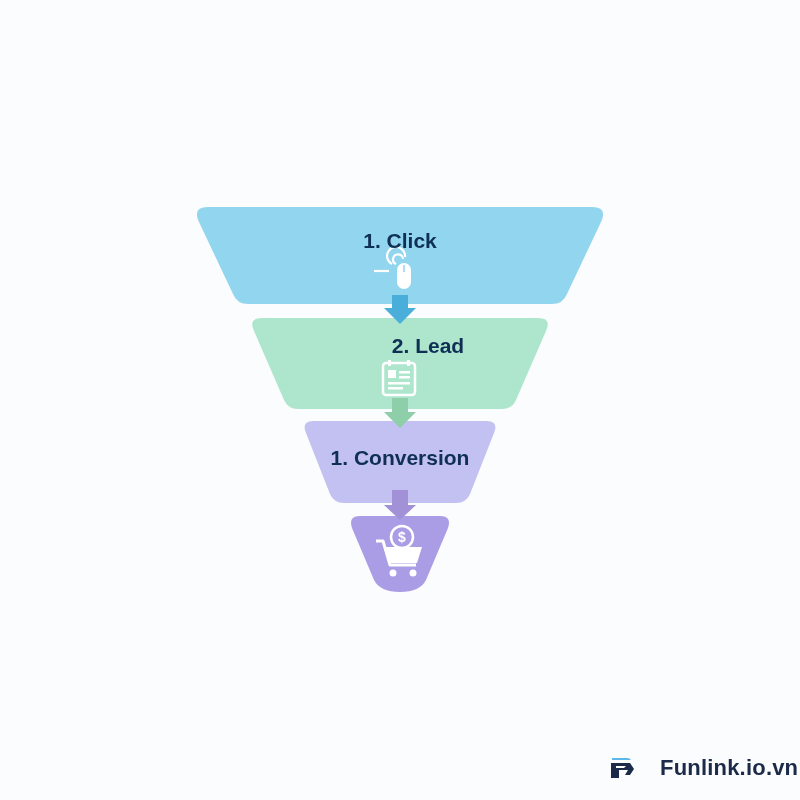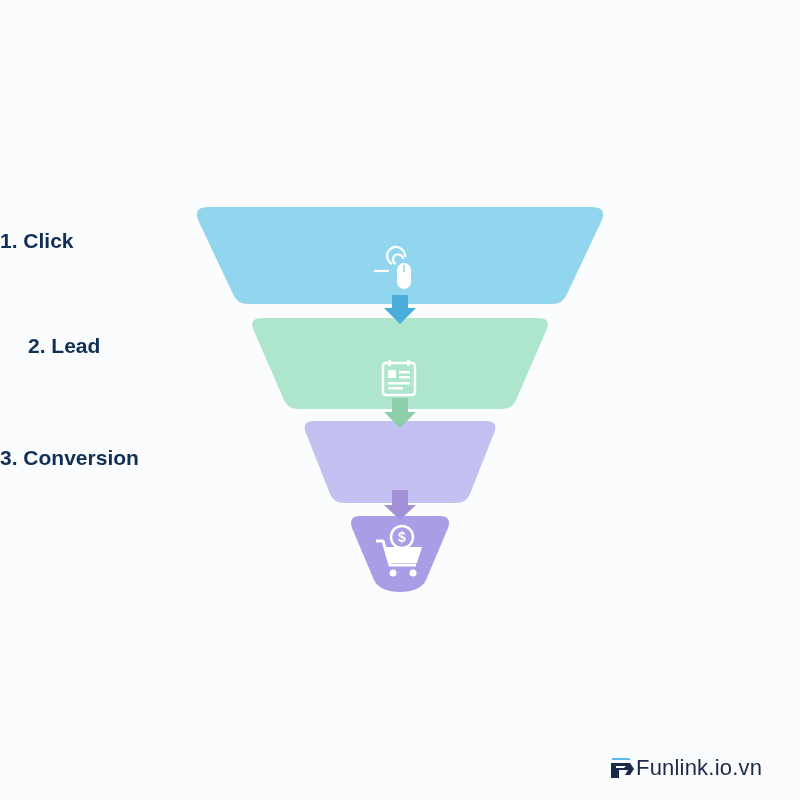--- a/index.html
+++ b/index.html
@@ -1,20 +1,20 @@
 <!DOCTYPE html>
 <html><head>
 <meta charset="utf-8">
 <style>
   html, body { margin:0; padding:0; }
   body { width:800px; height:800px; background:#fbfcfd; position:relative; overflow:hidden; font-family:"Liberation Sans", sans-serif; }
   .stage { position:absolute; left:0; top:0; width:800px; height:800px; }
-  .label { position:absolute; left:0; width:800px; font-weight:bold; color:#0f2f55; font-size:21px; }
+  .label { position:absolute; left:0; width:800px; text-align:center; font-weight:bold; color:#0f2f55; font-size:21px; }
   .logo { position:absolute; left:610px; top:755px; display:flex; align-items:center; }
-  .logo-text { font-size:22px; font-weight:normal; color:#1b2a48; margin-left:0; letter-spacing:0.2px; }
+  .logo-text { font-size:22px; font-weight:bold; color:#1b2a48; margin-left:24px; letter-spacing:0.2px; }
 </style>
 </head>
 <body>
 
 <div class="stage">
   <svg width="800" height="800" viewBox="0 0 800 800" xmlns="http://www.w3.org/2000/svg">
 
     <path d="M208 207 L592 207 Q608 207 601 222 L567 294 Q563 304 552 304 L248 304 Q237 304 233 294 L199 222 Q192 207 208 207 Z" fill="#92d5ee"></path>
 
     <path d="M262 318 L538 318 Q552 318 546 331 L516 400 Q512 409 502 409 L298 409 Q288 409 284 400 L254 331 Q248 318 262 318 Z" fill="#ade6cd"></path>
@@ -62,21 +62,21 @@
       <polygon points="384,547 422,547 417,563 390,563" fill="#ffffff"></polygon>
       <circle cx="393" cy="573" r="3.5" fill="#ffffff"></circle>
       <circle cx="413" cy="573" r="3.5" fill="#ffffff"></circle>
       <circle cx="402" cy="537" r="11" fill="#aa9de6" stroke="#ffffff" stroke-width="2.5"></circle>
       <text x="402" y="542" text-anchor="middle" font-size="14" font-weight="bold" fill="#ffffff" font-family="Liberation Sans, sans-serif">$</text>
     </g>
   </svg>
 
   <div class="label" style="top:229px;">1. Click</div>
   <div class="label" style="top:334px;margin-left:28px;">2. Lead</div>
-  <div class="label" style="top:446px;">3. Conversion</div>
+  <div class="label" style="top:446px;">1. Conversion</div>
 </div>
 
 <div class="logo">
   <svg width="26" height="22" viewBox="0 0 26 22">
     <path d="M2 1 L17 1 Q20 1 21 3 L2 3 Z" fill="#5bb8e8"></path>
     <path d="M1 6 L20 6 L24 12 L20 18 L15 18 L18 13 L9 13 L9 21 L1 21 Z" fill="#1b2a48"></path>
     <path d="M6 9 L16 9 L14 11 L6 11 Z" fill="#fbfcfd"></path>
   </svg>
   <span class="logo-text">Funlink.io.vn</span>
 </div>

